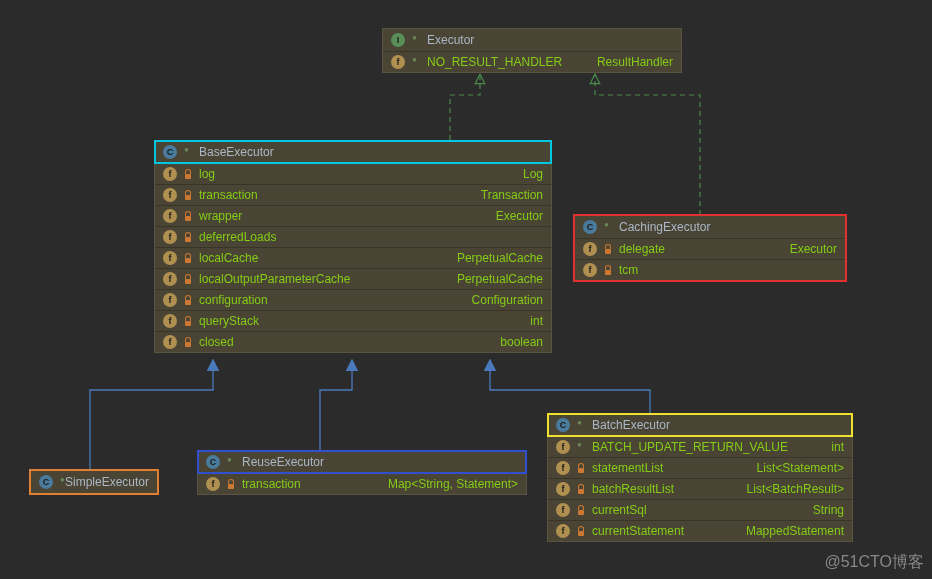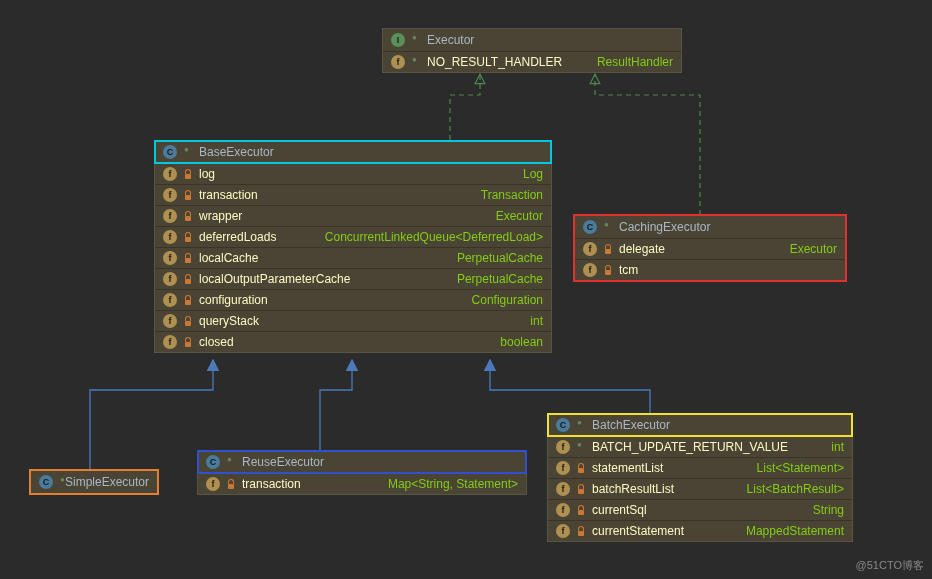--- a/index.html
+++ b/index.html
@@ -29,37 +29,37 @@
     display: flex;
     align-items: center;
     padding: 3px 8px;
     gap: 6px;
     justify-content: space-between;
     border-top: 1px solid #3a3428;
   }
   .row-left { display: flex; align-items: center; gap: 6px; flex-shrink: 0; }
   .row-type { color: #84cc16; text-align: right; padding-left: 12px; }
   .title { color: #a9b7c6; }
-  .member { color: #fef9c3; text-align: right; }
+  .member { color: #84cc16; text-align: right; }
   .icon { width: 14px; height: 14px; display: inline-flex; align-items: center; justify-content: center; border-radius: 50%; font-size: 9px; font-weight: bold; flex-shrink: 0; }
   .icon-i { background: #5a8f5a; color: #1a1a1a; }
   .icon-c { background: #4a7a9c; color: #1a1a1a; }
   .icon-f { background: #b09050; color: #1a1a1a; }
   .icon-lock { width: 10px; height: 10px; display:inline-block; position:relative; }
   .icon-lock::before { content:''; position:absolute; width:6px; height:5px; background:#cc7832; bottom:0; left:2px; border-radius:1px;}
   .icon-lock::after { content:''; position:absolute; width:4px; height:4px; border:1px solid #cc7832; border-bottom:none; border-radius:3px 3px 0 0; top:0; left:2px;}
   .icon-open { width: 10px; height: 10px; display:inline-block; position:relative; }
   .icon-open::before { content:'●'; color:#6a8759; font-size:8px; position:absolute; top:-2px; left:1px;}
   .hl-cyan { outline: 2px solid #00c8e0; outline-offset: -1px; }
   .hl-red { outline: 2px solid #e03030; outline-offset: -1px; }
   .hl-orange { outline: 2px solid #e08030; outline-offset: -1px; }
   .hl-blue { outline: 2px solid #3050d0; outline-offset: -1px; }
   .hl-yellow { outline: 2px solid #f0e030; outline-offset: -1px; }
   svg.connectors { position: absolute; top:0; left:0; width:932px; height:579px; pointer-events:none; }
-  .watermark { position:absolute; right:8px; bottom:6px; color:#888; font-size:11px; }
+  .watermark { position:absolute; right:8px; bottom:6px; color:#888; font-size:16px; }
 </style>
 </head>
 <body>
 
 <svg class="connectors">
   <defs>
     <marker id="tri-green" markerWidth="10" markerHeight="10" refX="9" refY="5" orient="auto">
       <path d="M1,1 L9,5 L1,9 Z" fill="none" stroke="#4a8a4a" stroke-width="1"></path>
     </marker>
     <marker id="tri-blue" markerWidth="10" markerHeight="10" refX="9" refY="5" orient="auto">
@@ -124,21 +124,20 @@
           <span class="member">wrapper</span>
         </span>
         <span class="row-type">Executor</span>
       </div>
       <div class="node-row">
         <span class="row-left">
           <span class="icon icon-f">f</span>
           <span class="icon-lock"></span>
           <span class="member">deferredLoads</span>
         </span>
-        <span class="row-type">ConcurrentLinkedQueue&lt;DeferredLoad&gt;</span>
       </div>
       <div class="node-row">
         <span class="row-left">
           <span class="icon icon-f">f</span>
           <span class="icon-lock"></span>
           <span class="member">localCache</span>
         </span>
         <span class="row-type">PerpetualCache</span>
       </div>
       <div class="node-row">

